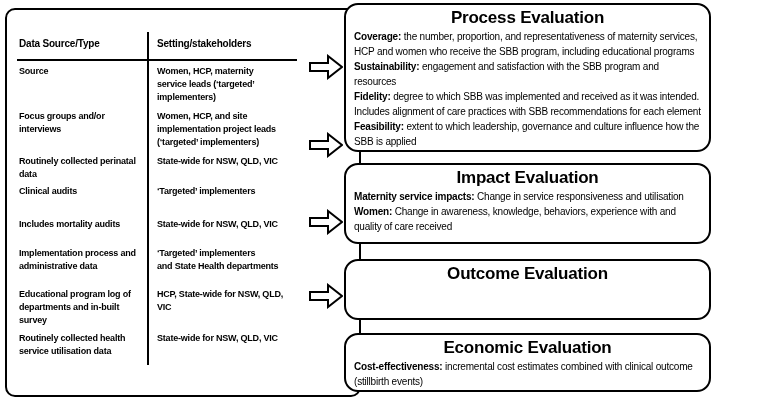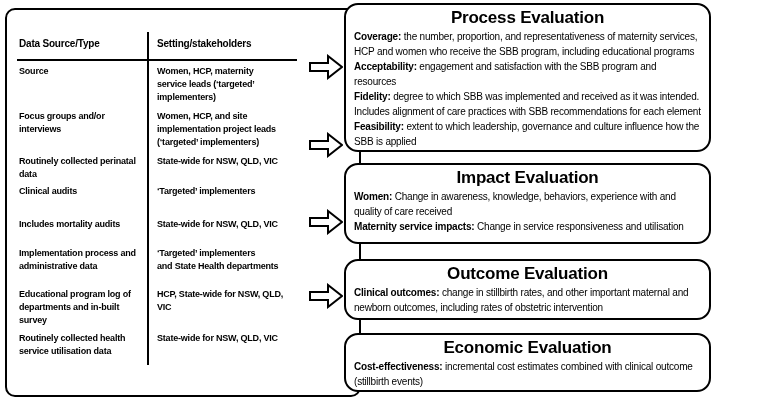--- a/index.html
+++ b/index.html
@@ -107,39 +107,36 @@
       <path d="M1 9 L19 9 L19 2 L33 13 L19 24 L19 17 L1 17 Z" fill="#fff" stroke="#000" stroke-width="2" stroke-linejoin="miter"></path>
     </svg>
   <svg class="arrow" style="top:283px" viewBox="0 0 34 26">
       <path d="M1 9 L19 9 L19 2 L33 13 L19 24 L19 17 L1 17 Z" fill="#fff" stroke="#000" stroke-width="2" stroke-linejoin="miter"></path>
     </svg>
 
   <div class="ebox" style="top:3px;height:149px">
     <div class="etitle">Process Evaluation</div>
     <div class="ebody">
       <div class="eitem"><span class="term">Coverage:</span><span> the number, proportion, and representativeness of maternity services, HCP and women who receive the SBB program, including educational programs</span></div>
-      <div class="eitem"><span class="term">Acceptability:</span><span> engagement and satisfaction with the SBB program and resources</span></div>
+      <div class="eitem"><span class="term">Sustainability:</span><span> engagement and satisfaction with the SBB program and resources</span></div>
       <div class="eitem"><span class="term">Fidelity:</span><span> degree to which SBB was implemented and received as it was intended. Includes alignment of care practices with SBB recommendations for each element</span></div>
       <div class="eitem"><span class="term">Feasibility:</span><span> extent to which leadership, governance and culture influence how the SBB is applied</span></div>
     </div>
   </div>
 
   <div class="ebox" style="top:163px;height:81px">
     <div class="etitle">Impact Evaluation</div>
     <div class="ebody">
+      <div class="eitem"><span class="term">Maternity service impacts:</span><span> Change in service responsiveness and utilisation</span></div>
       <div class="eitem"><span class="term">Women:</span><span> Change in awareness, knowledge, behaviors, experience with and quality of care received</span></div>
-      <div class="eitem"><span class="term">Maternity service impacts:</span><span> Change in service responsiveness and utilisation</span></div>
     </div>
   </div>
 
   <div class="ebox" style="top:259px;height:61px">
     <div class="etitle">Outcome Evaluation</div>
-    <div class="ebody">
-      <div class="eitem"><span class="term">Clinical outcomes:</span><span> change in stillbirth rates, and other important maternal and newborn outcomes, including rates of obstetric intervention</span></div>
-    </div>
   </div>
 
   <div class="ebox" style="top:333px;height:59px">
     <div class="etitle">Economic Evaluation</div>
     <div class="ebody">
       <div class="eitem"><span class="term">Cost-effectiveness:</span><span> incremental cost estimates combined with clinical outcome (stillbirth events)</span></div>
     </div>
   </div>
 
 </div>

